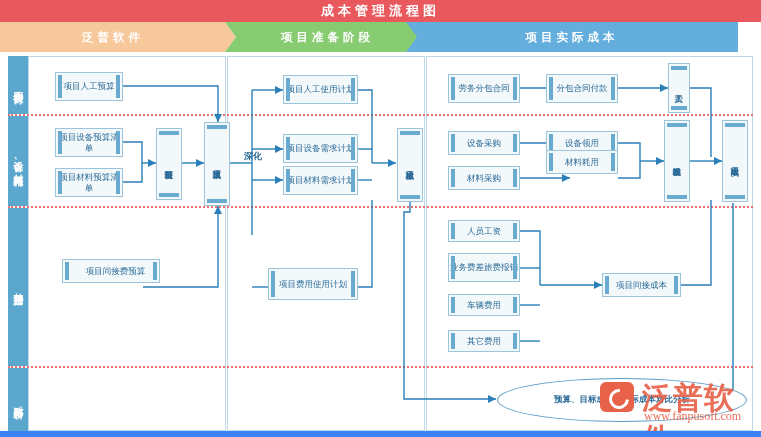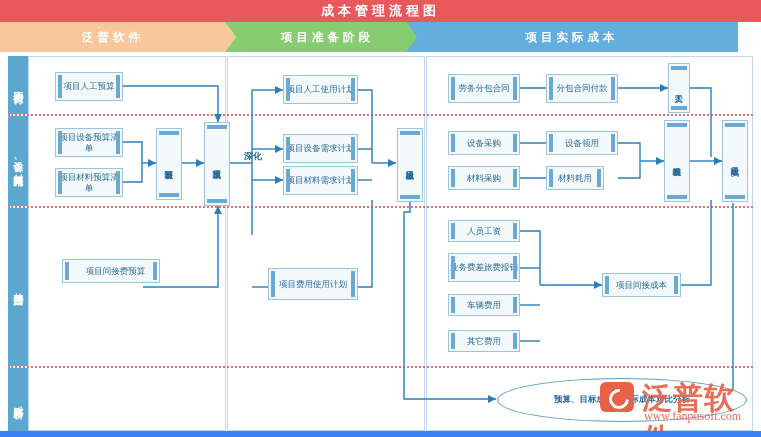--- a/index.html
+++ b/index.html
@@ -203,21 +203,21 @@
   <div class="box" style="left:546px; top:74px; width:72px; height:29px;">分包合同付款</div>
 
   <div class="box vert" style="left:668px; top:63px; width:22px; height:50px;">人工费</div>
 
   <div class="box" style="left:448px; top:131px; width:72px; height:24px;">设备采购</div>
 
   <div class="box" style="left:546px; top:131px; width:72px; height:24px;">设备领用</div>
 
   <div class="box" style="left:448px; top:166px; width:72px; height:24px;">材料采购</div>
 
-  <div class="box" style="left:546px; top:166px; width:58px; height:24px;">材料耗用</div>
+  <div class="box" style="left:546px; top:150px; width:72px; height:24px;">材料耗用</div>
 
   <div class="box vert" style="left:664px; top:120px; width:26px; height:82px;">设备材料成本</div>
 
   <div class="box vert" style="left:722px; top:120px; width:26px; height:82px;">项目实际成本</div>
 
   <div class="box" style="left:448px; top:220px; width:72px; height:22px;">人员工资</div>
 
   <div class="box" style="left:448px; top:253px; width:72px; height:29px;">业务费差旅费报销</div>
 
   <div class="box" style="left:448px; top:294px; width:72px; height:22px;">车辆费用</div>

